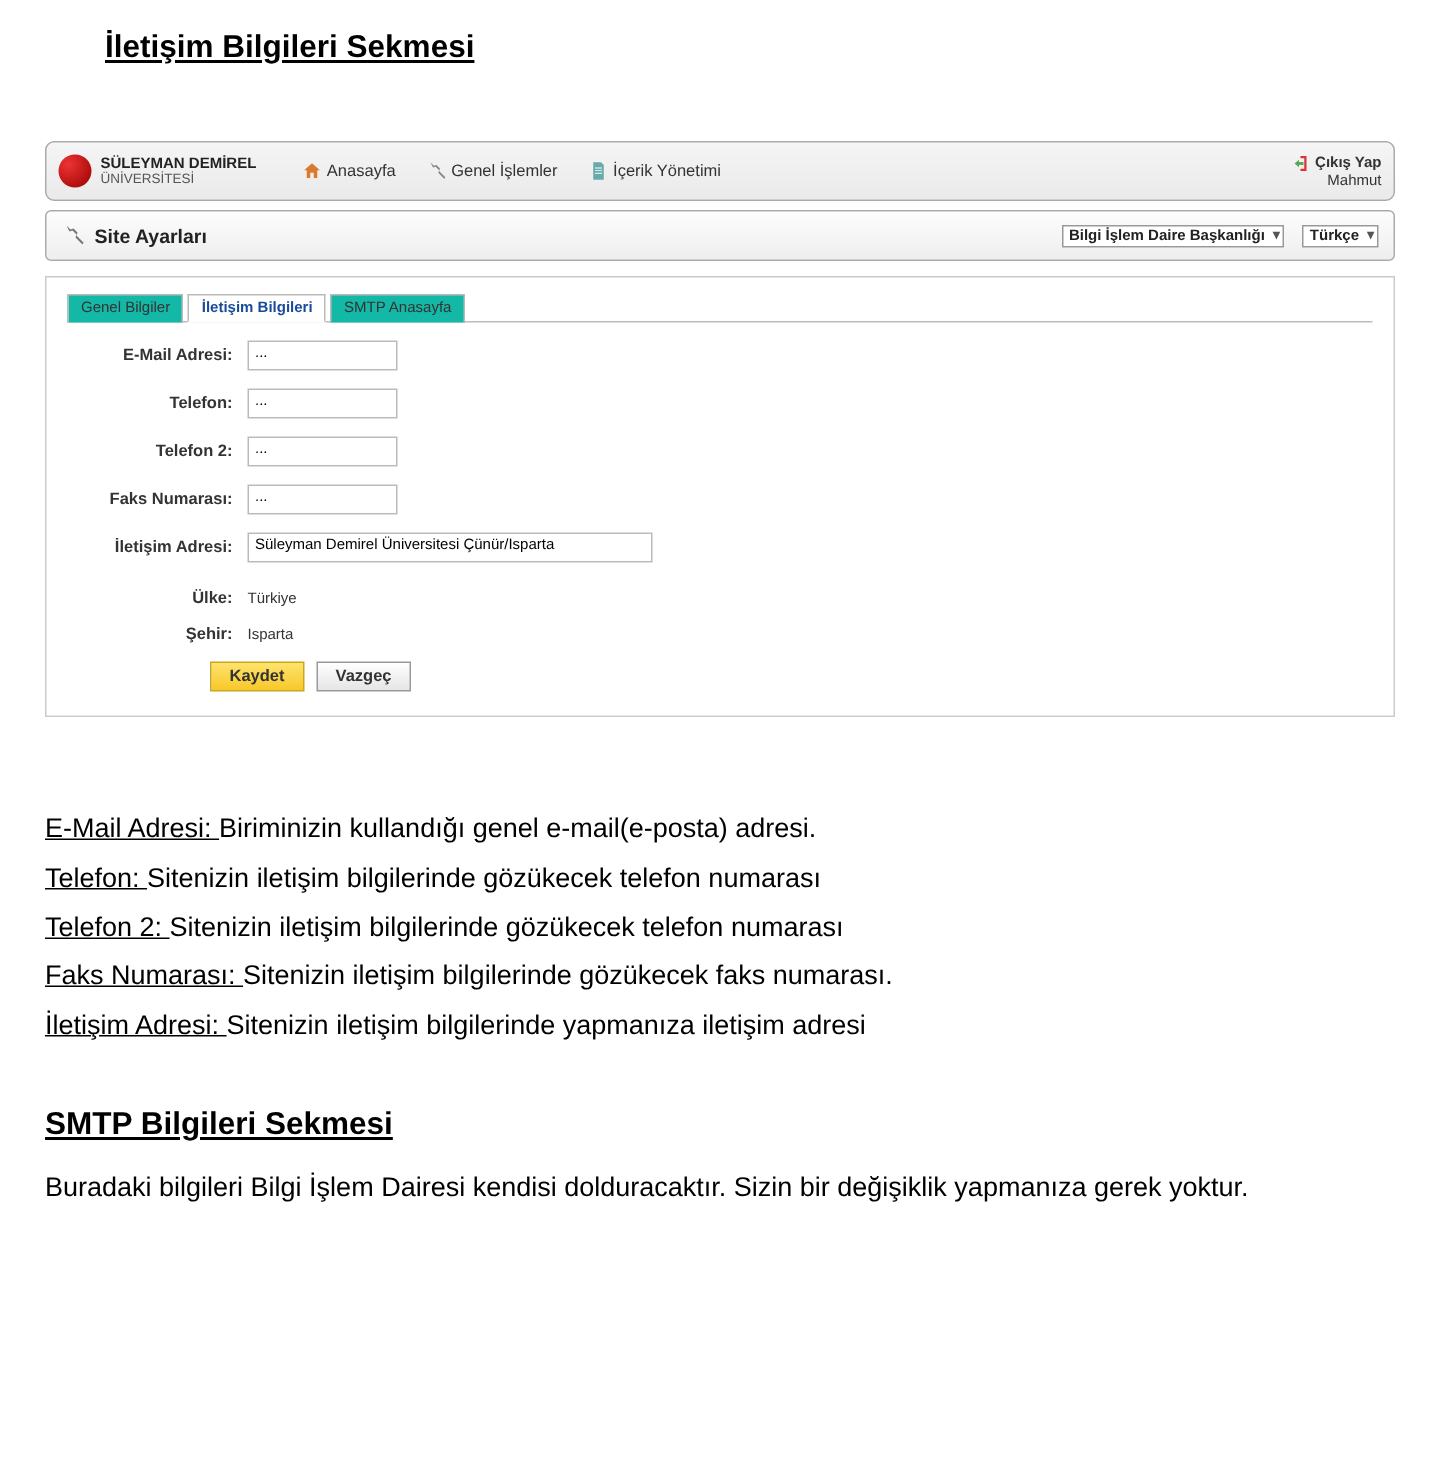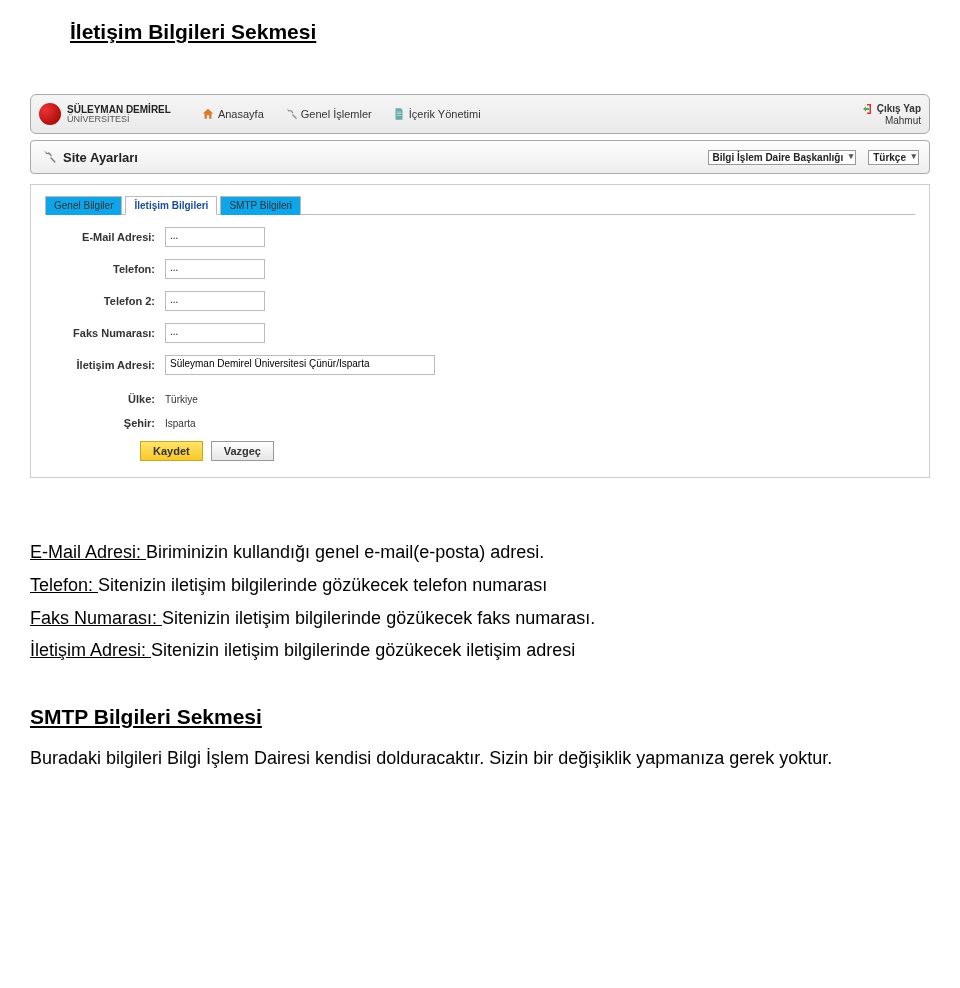--- a/index.html
+++ b/index.html
@@ -123,21 +123,21 @@
   }
   .tabs {
     display: flex;
     gap: 3px;
     border-bottom: 1px solid #bbb;
     margin-bottom: 12px;
   }
   .tab {
     border: 1px solid #bbb;
     border-bottom: none;
-    background: #0ea5e9;
+    background: #14b8a6;
     padding: 3px 8px;
     font-size: 10px;
     color: #333;
     position: relative;
     top: 1px;
   }
   .tab.active {
     background: #fff;
     font-weight: bold;
     color: #1a4b9b;
@@ -266,21 +266,21 @@
   </div>
   <div class="mini-select" style="margin-left:6px">
     <span>Türkçe</span>
   </div>
 </div>
 
 <div class="form-box">
   <div class="tabs">
     <div class="tab">Genel Bilgiler</div>
     <div class="tab active">İletişim Bilgileri</div>
-    <div class="tab">SMTP Bilgileri</div>
+    <div class="tab">SMTP Anasayfa</div>
   </div>
 
   <div class="form-row">
     <div class="form-label">E-Mail Adresi:</div>
     <div class="form-input">...</div>
   </div>
   <div class="form-row">
     <div class="form-label">Telefon:</div>
     <div class="form-input">...</div>
   </div>
@@ -307,18 +307,19 @@
 
   <div class="btn-row">
     <div class="btn primary">Kaydet</div>
     <div class="btn">Vazgeç</div>
   </div>
 </div>
 
 <div class="body-text">
   <p><span class="ul">E-Mail Adresi: </span><span>Biriminizin kullandığı genel e-mail(e-posta) adresi.</span></p>
   <p><span class="ul">Telefon: </span><span>Sitenizin iletişim bilgilerinde gözükecek telefon numarası</span></p>
+  <p><span class="ul">Telefon 2: </span><span>Sitenizin iletişim bilgilerinde gözükecek telefon numarası</span></p>
   <p><span class="ul">Faks Numarası: </span><span>Sitenizin iletişim bilgilerinde gözükecek faks numarası.</span></p>
-  <p><span class="ul">İletişim Adresi: </span><span>Sitenizin iletişim bilgilerinde gözükecek iletişim adresi</span></p>
+  <p><span class="ul">İletişim Adresi: </span><span>Sitenizin iletişim bilgilerinde yapmanıza iletişim adresi</span></p>
 </div>
 
 <div class="doc-heading2">SMTP Bilgileri Sekmesi</div>
 <div style="font-size:18px;line-height:1.5">Buradaki bilgileri Bilgi İşlem Dairesi kendisi dolduracaktır. Sizin bir değişiklik yapmanıza gerek yoktur.</div>
 
 </body></html>

